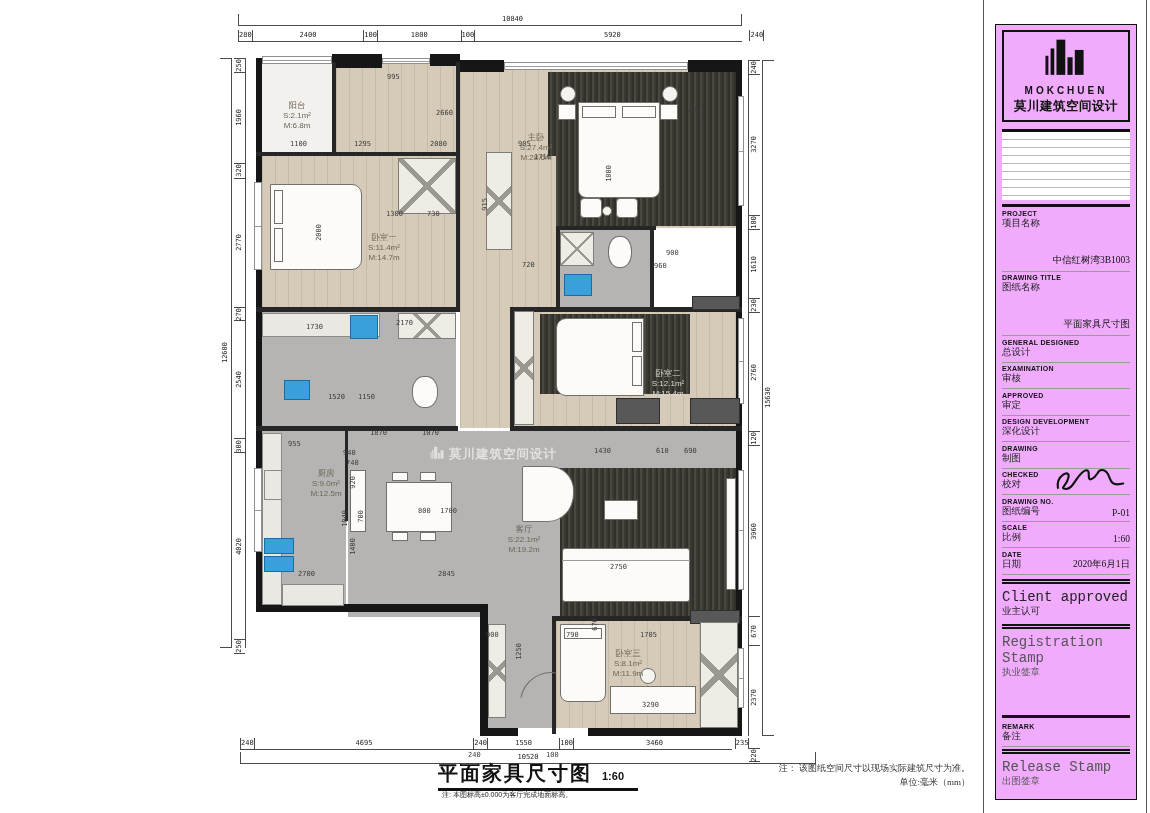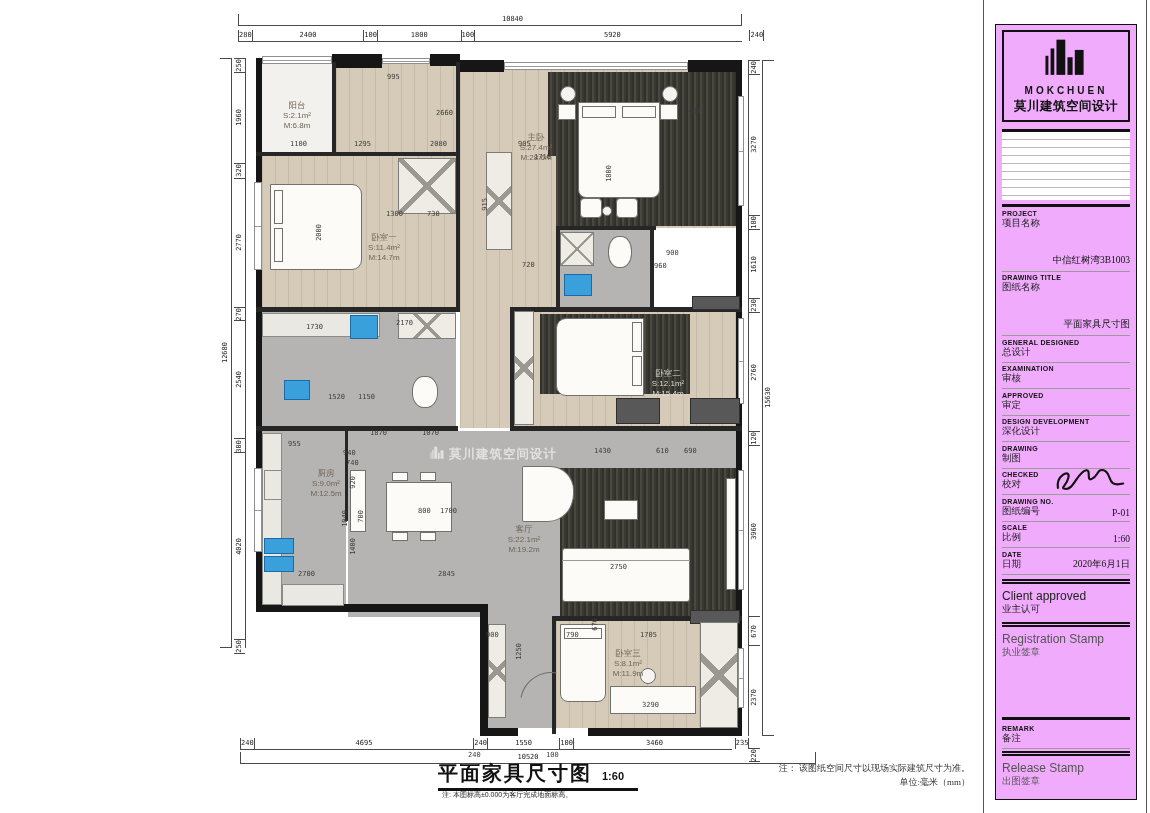--- a/index.html
+++ b/index.html
@@ -70,21 +70,21 @@
   .bar{height:3px;background:#111;}
   .dbar{height:2px;background:#111;box-shadow:0 3px 0 0 #111;margin-bottom:5px;}
   .fld{border-bottom:1px solid #9a9a9a;padding:2.5px 0 3px;}
   .fld .fen{font-size:7px;font-weight:bold;letter-spacing:.3px;color:#111;}
   .fld .frow{display:flex;justify-content:space-between;align-items:flex-end;position:relative;}
   .fld .fcn{font-size:9.5px;color:#222;font-family:"Liberation Serif","DejaVu Serif",serif;}
   .fld .fval{font-size:9.5px;color:#111;font-family:"Liberation Serif","DejaVu Serif",serif;}
   .fld.big{padding-bottom:4px;}
   .fld.big .fval{display:block;text-align:right;margin-top:24px;}
   .stamp{padding:3px 0 6px;}
-  .stamp .sen{font-size:12px;color:#222;font-family:Liberation Sans, sans-serif;}
+  .stamp .sen{font-size:14px;color:#222;font-family:Liberation Mono, monospace;}
   .stamp .scn{font-size:9.5px;color:#222;font-family:"Liberation Serif","DejaVu Serif",serif;}
   .grow{flex:1;}
   .rline{font-size:7px;color:#222;line-height:1.55;text-decoration:underline;text-underline-offset:2px;
          font-family:"Liberation Serif","DejaVu Serif",serif;margin-bottom:2px;}
   .sigwrap{position:absolute;right:0;bottom:-4px;width:86px;height:30px;}
 </style>
 </head>
 <body>
 
 <div class="sheet">

